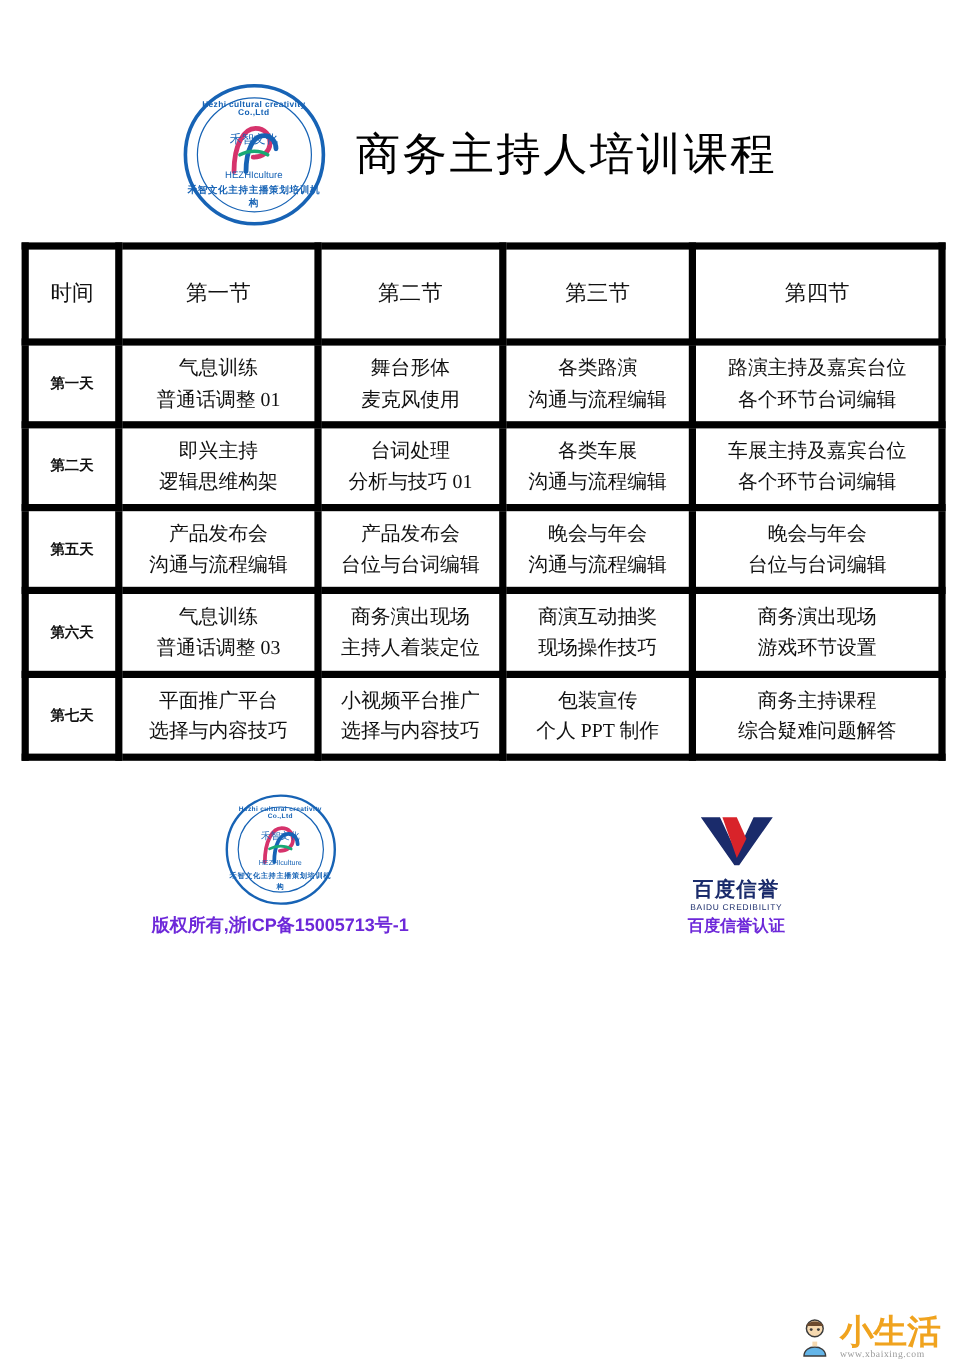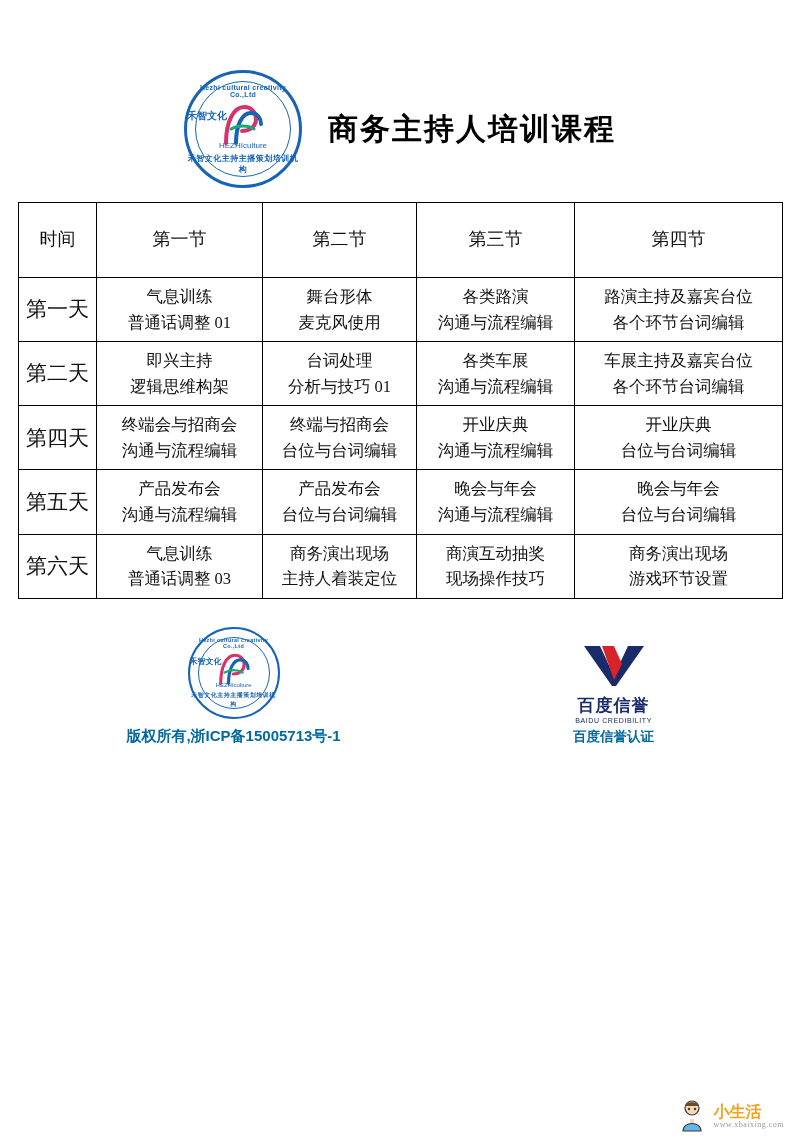--- a/index.html
+++ b/index.html
@@ -56,76 +56,77 @@
   }
   .logo-seal .arc-text-bottom {
     bottom: 10px;
     font-size: 8px;
     letter-spacing: 0.5px;
   }
   .logo-seal .brand-cn {
     position: absolute;
     left: 0; right: 0;
     top: 36px;
-    text-align: left;
+    text-align: center;
     font-size: 10px;
     color: #1763b5;
     font-family: "Liberation Sans", sans-serif;
-    font-weight: bold;
+    font-weight: normal;
   }
   .logo-seal .brand-en {
     position: absolute;
     left: 0; right: 0;
     top: 68px;
     text-align: center;
     font-size: 8px;
     color: #1763b5;
     font-family: "Liberation Sans", sans-serif;
   }
   .logo-seal .swoosh {
     position: absolute;
     left: 50%;
     top: 30px;
     transform: translateX(-50%);
     width: 46px;
     height: 42px;
   }
   .doc-title {
-    font-size: 30px;
-    font-weight: bold;
+    font-size: 37px;
+    font-weight: normal;
     letter-spacing: 2px;
     color: #000000;
     white-space: nowrap;
   }
 
   
   .table-wrap {
     margin: 0 18px;
   }
   table.schedule {
     border-collapse: collapse;
     width: 764px;
     table-layout: fixed;
   }
   table.schedule th,
   table.schedule td {
-    border: 1px solid #000000;
+    border: 6px solid #000000;
     text-align: center;
     vertical-align: middle;
     font-size: 16.5px;
     padding: 6px 4px;
     line-height: 1.55;
   }
   table.schedule th {
     height: 62px;
     font-weight: normal;
     font-size: 18px;
   }
   table.schedule td.daycell {
-    font-size: 21px;
+    font-size: 12px;
+    font-weight: bold;
   }
   col.c0 { width: 78px; }
   col.c1 { width: 166px; }
   col.c2 { width: 154px; }
   col.c3 { width: 158px; }
   col.c4 { width: 208px; }
   .cell-line { display: block; }
 
   
   .footer {
@@ -136,21 +137,21 @@
     padding: 0 20px;
   }
   .footer-block {
     text-align: center;
     flex: 0 0 auto;
   }
   .footer-block .caption {
     font-family: "Liberation Sans", sans-serif;
     font-size: 15px;
     font-weight: bold;
-    color: #0369a1;
+    color: #6d28d9;
     margin-top: 8px;
     white-space: nowrap;
   }
   .footer-block .caption.small {
     font-size: 13.5px;
   }
 
   
   .logo-seal.small {
     width: 88px;
@@ -202,21 +203,21 @@
     bottom: 6px;
     display: flex;
     align-items: center;
     gap: 6px;
   }
   .watermark .wm-text {
     text-align: left;
   }
   .watermark .wm-main {
     font-family: "Liberation Sans", sans-serif;
-    font-size: 16px;
+    font-size: 28px;
     font-weight: bold;
     color: #f0a31e;
     line-height: 1;
   }
   .watermark .wm-sub {
     font-family: Liberation Serif, serif;
     font-size: 8px;
     color: #999999;
     letter-spacing: 0.5px;
   }
@@ -293,39 +294,20 @@
           <td>
             <span class="cell-line">各类车展</span>
             <span class="cell-line">沟通与流程编辑</span>
           </td>
           <td>
             <span class="cell-line">车展主持及嘉宾台位</span>
             <span class="cell-line">各个环节台词编辑</span>
           </td>
         </tr>
         <tr>
-          <td class="daycell">第四天</td>
-          <td>
-            <span class="cell-line">终端会与招商会</span>
-            <span class="cell-line">沟通与流程编辑</span>
-          </td>
-          <td>
-            <span class="cell-line">终端与招商会</span>
-            <span class="cell-line">台位与台词编辑</span>
-          </td>
-          <td>
-            <span class="cell-line">开业庆典</span>
-            <span class="cell-line">沟通与流程编辑</span>
-          </td>
-          <td>
-            <span class="cell-line">开业庆典</span>
-            <span class="cell-line">台位与台词编辑</span>
-          </td>
-        </tr>
-        <tr>
           <td class="daycell">第五天</td>
           <td>
             <span class="cell-line">产品发布会</span>
             <span class="cell-line">沟通与流程编辑</span>
           </td>
           <td>
             <span class="cell-line">产品发布会</span>
             <span class="cell-line">台位与台词编辑</span>
           </td>
           <td>
@@ -347,20 +329,39 @@
             <span class="cell-line">商务演出现场</span>
             <span class="cell-line">主持人着装定位</span>
           </td>
           <td>
             <span class="cell-line">商演互动抽奖</span>
             <span class="cell-line">现场操作技巧</span>
           </td>
           <td>
             <span class="cell-line">商务演出现场</span>
             <span class="cell-line">游戏环节设置</span>
+          </td>
+        </tr>
+        <tr>
+          <td class="daycell">第七天</td>
+          <td>
+            <span class="cell-line">平面推广平台</span>
+            <span class="cell-line">选择与内容技巧</span>
+          </td>
+          <td>
+            <span class="cell-line">小视频平台推广</span>
+            <span class="cell-line">选择与内容技巧</span>
+          </td>
+          <td>
+            <span class="cell-line">包装宣传</span>
+            <span class="cell-line">个人 PPT 制作</span>
+          </td>
+          <td>
+            <span class="cell-line">商务主持课程</span>
+            <span class="cell-line">综合疑难问题解答</span>
           </td>
         </tr>
       </tbody>
   </table>
 </div>
 
 <div class="footer">
 
   <div class="footer-block">
     <div class="logo-seal small">

